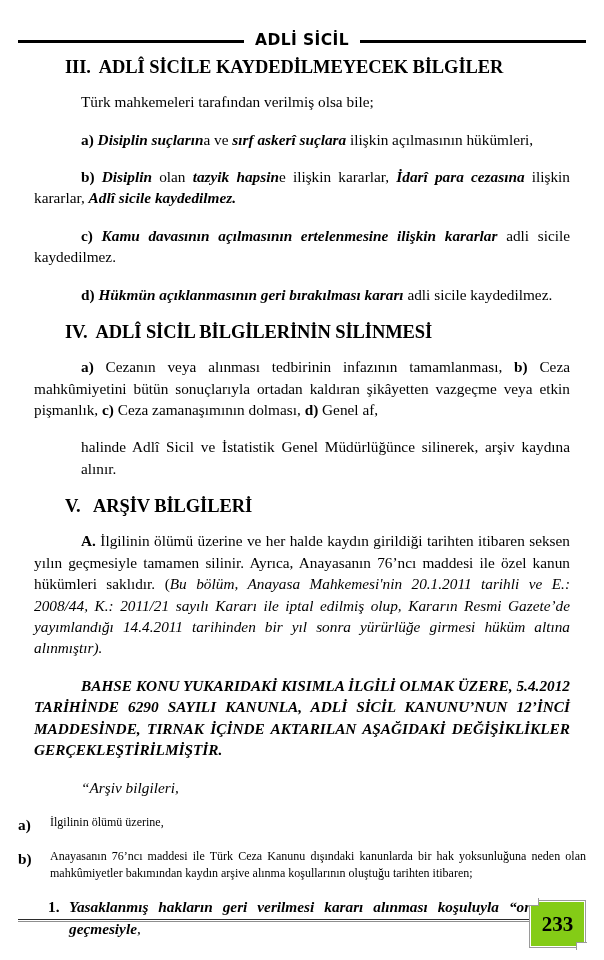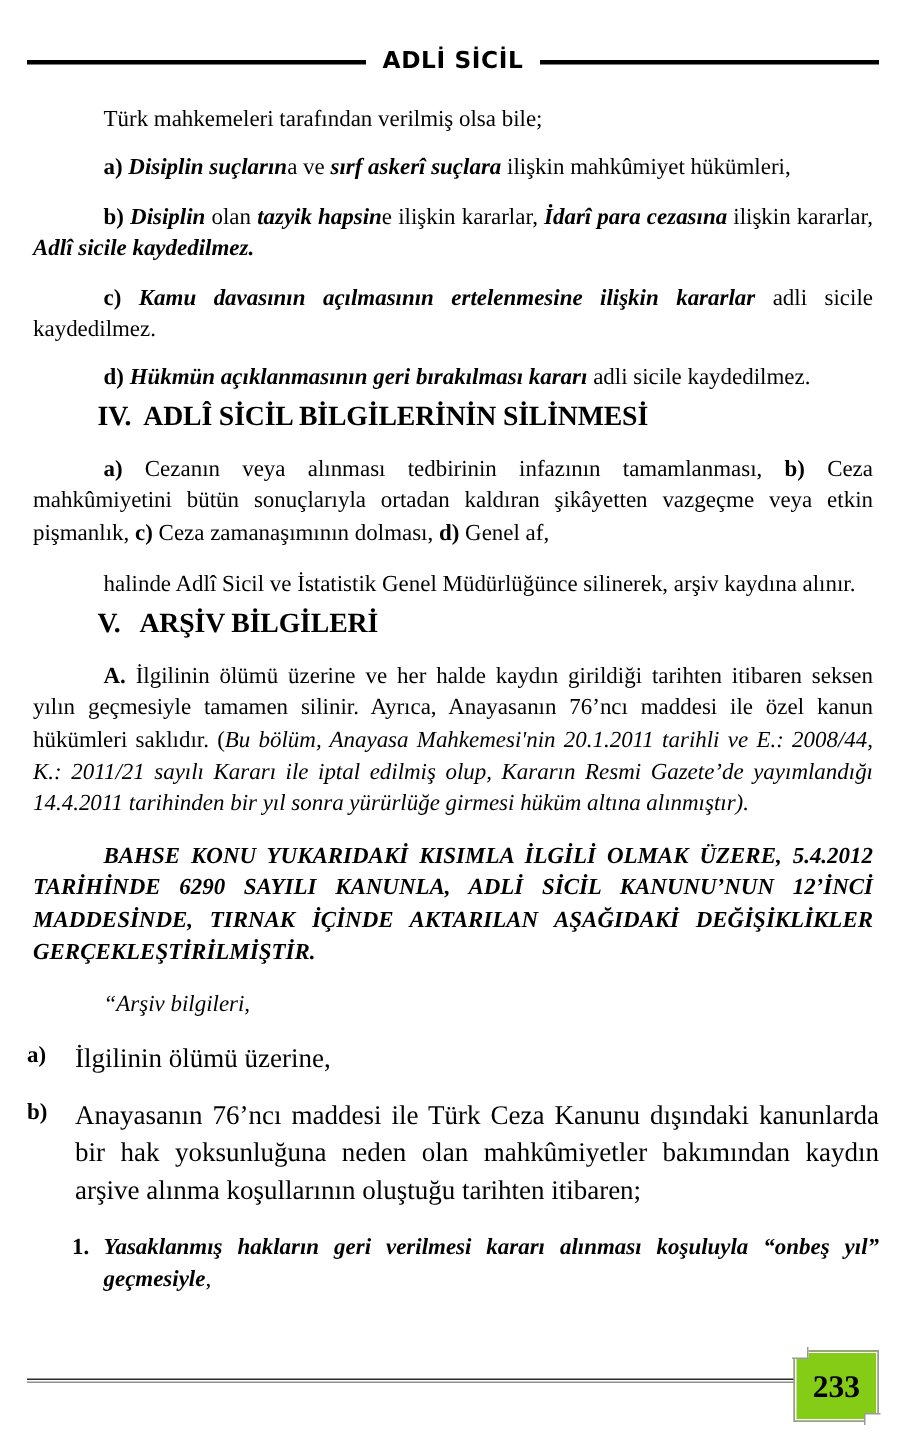--- a/index.html
+++ b/index.html
@@ -57,21 +57,21 @@
     letter-spacing: -0.1px;
     padding-left: 47px;
     white-space: pre;
   }
   .h-iii { margin-top: 18px; }
   .h-iv  { margin-top: 40px; }
   .h-v   { margin-top: 40px; }
 
   
   p {
-    margin: 4px;
+    margin: 16px;
     font-size: 15.3px;
     line-height: 1.40;
     text-align: justify;
     text-justify: inter-word;
   }
   p.indent    { text-indent: 47px; }
   p.gap-sm    { margin-top: 11px; }
   p.gap-md    { margin-top: 13px; }
   p.hang      { padding-left: 47px; text-indent: 0; }
 
@@ -90,21 +90,21 @@
   .list-row:first-child { margin-top: 0; }
   .list-marker {
     flex: 0 0 auto;
     width: 32px;
     font-size: 15.3px;
     line-height: 1.40;
     font-weight: bold;
   }
   .list-body {
     flex: 1 1 auto;
-    font-size: 18px;
+    font-size: 12px;
     line-height: 1.40;
     text-align: justify;
   }
 
   .numbered-list { margin-top: 14px; padding-left: 30px; }
   .num-row {
     display: flex;
     align-items: flex-start;
   }
   .num-marker {
@@ -180,26 +180,27 @@
 <body>
 
 <div class="page">
 
   <div class="running-header">
     <div class="header-rule"></div>
     <div class="header-title">ADLİ SİCİL</div>
     <div class="header-rule"></div>
   </div>
 
+  <h2 class="section-heading h-iii">III.  ADLÎ SİCİLE KAYDEDİLMEYECEK BİLGİLER</h2>
 
   <p class="indent gap-md">Türk mahkemeleri tarafından verilmiş olsa bile;</p>
 
   <p class="indent gap-sm">
     <b>a)</b><span> </span>
-    <span class="bi">Disiplin suçların</span><span>a ve </span><span class="bi">sırf askerî suçlara</span><span> ilişkin mahkûmiyet hükümleri,</span>
+    <span class="bi">Disiplin suçların</span><span>a ve </span><span class="bi">sırf askerî suçlara</span><span> ilişkin açılmasının hükümleri,</span>
   </p>
 
   <p class="indent gap-sm">
     <b>b)</b><span> </span>
     <span class="bi">Disiplin</span><span> olan </span><span class="bi">tazyik hapsin</span><span>e ilişkin kararlar, </span><span class="bi">İdarî para cezasına</span><span> ilişkin kararlar, </span><span class="bi">Adlî sicile kaydedilmez.</span>
   </p>
 
   <p class="indent gap-sm">
     <b>c)</b><span> </span>
     <span class="bi">Kamu davasının açılmasının ertelenmesine ilişkin kararlar</span><span> adli sicile kaydedilmez.</span>

